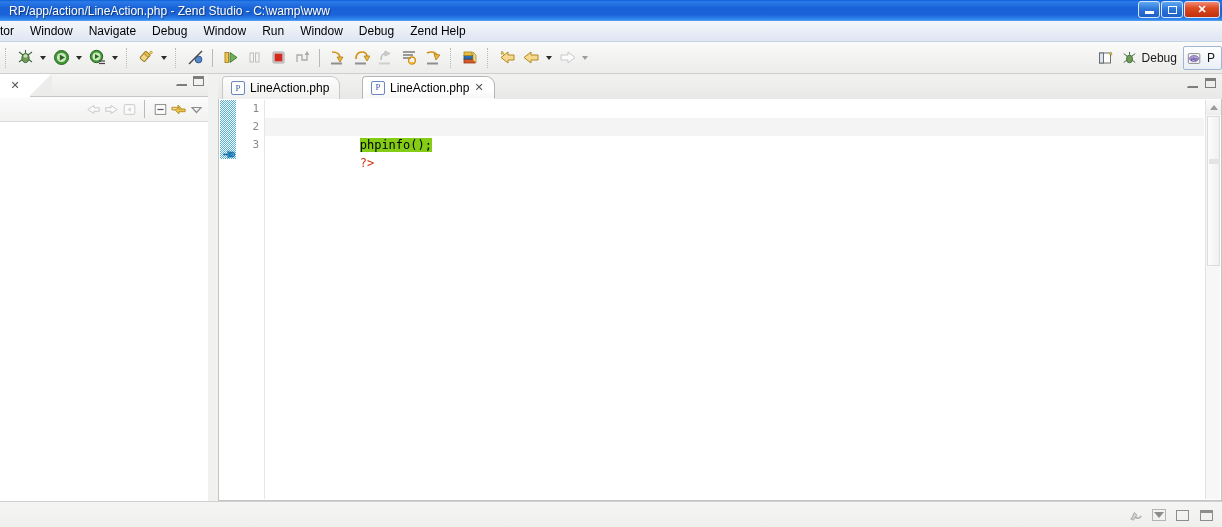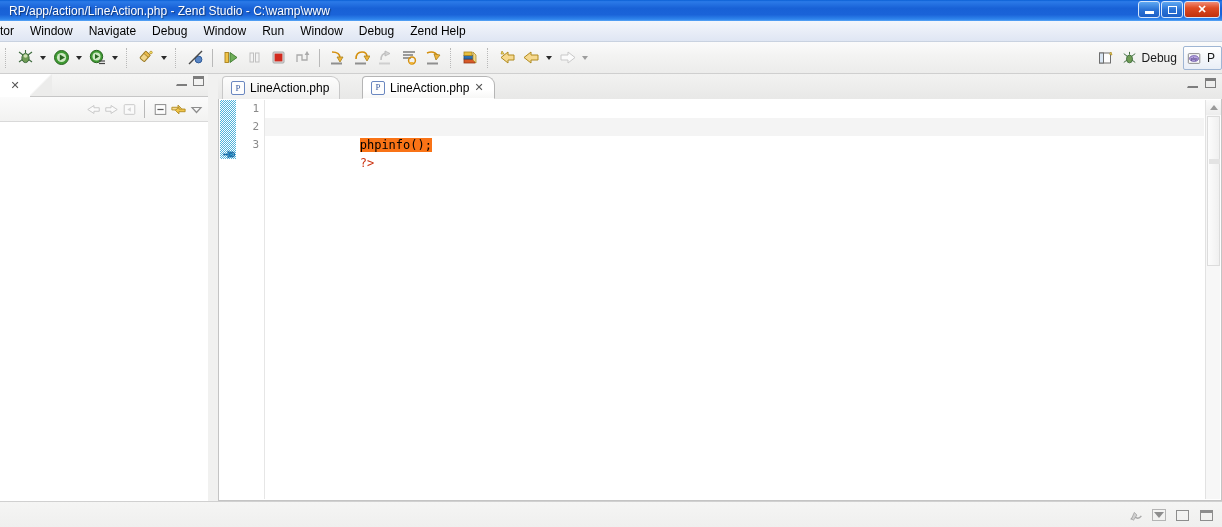--- a/index.html
+++ b/index.html
@@ -319,21 +319,21 @@
     white-space: pre;
     padding-left: 8px;
     position: relative;
   }
   .codeline.current {
     background: #f4f4f4;
   }
   .tok-php { color: #cc3311; }
   .tok-plain { color: #000000; }
   .hl-green {
-    background: #f97316;
+    background: #84cc16;
   }
   
   .ed-vscroll {
     position: absolute; right: 1px; top: 1px;
     width: 15px; bottom: 1px;
     background: #f7f7f7;
     border-left: 1px solid #e2e2e2;
     box-sizing: border-box;
   }
   .vs-up, .vs-down {

